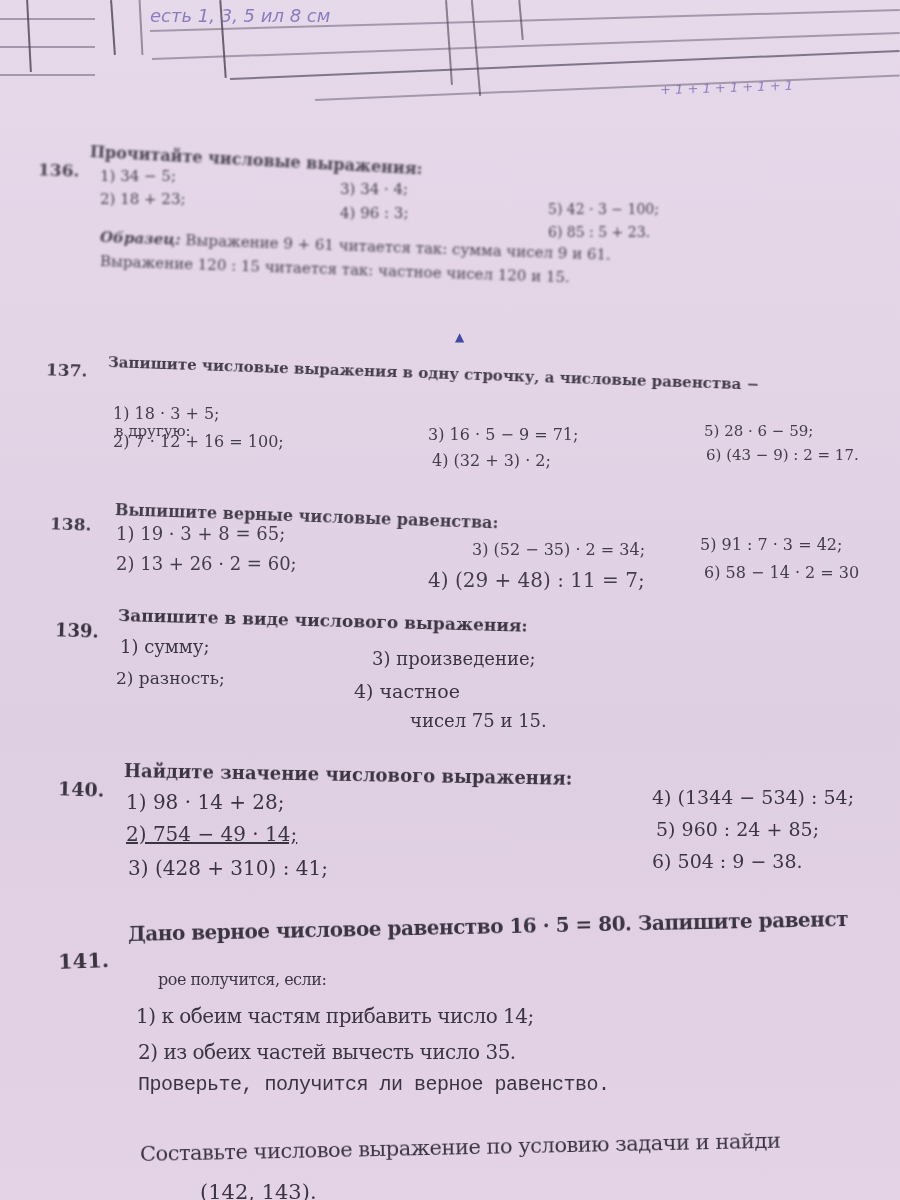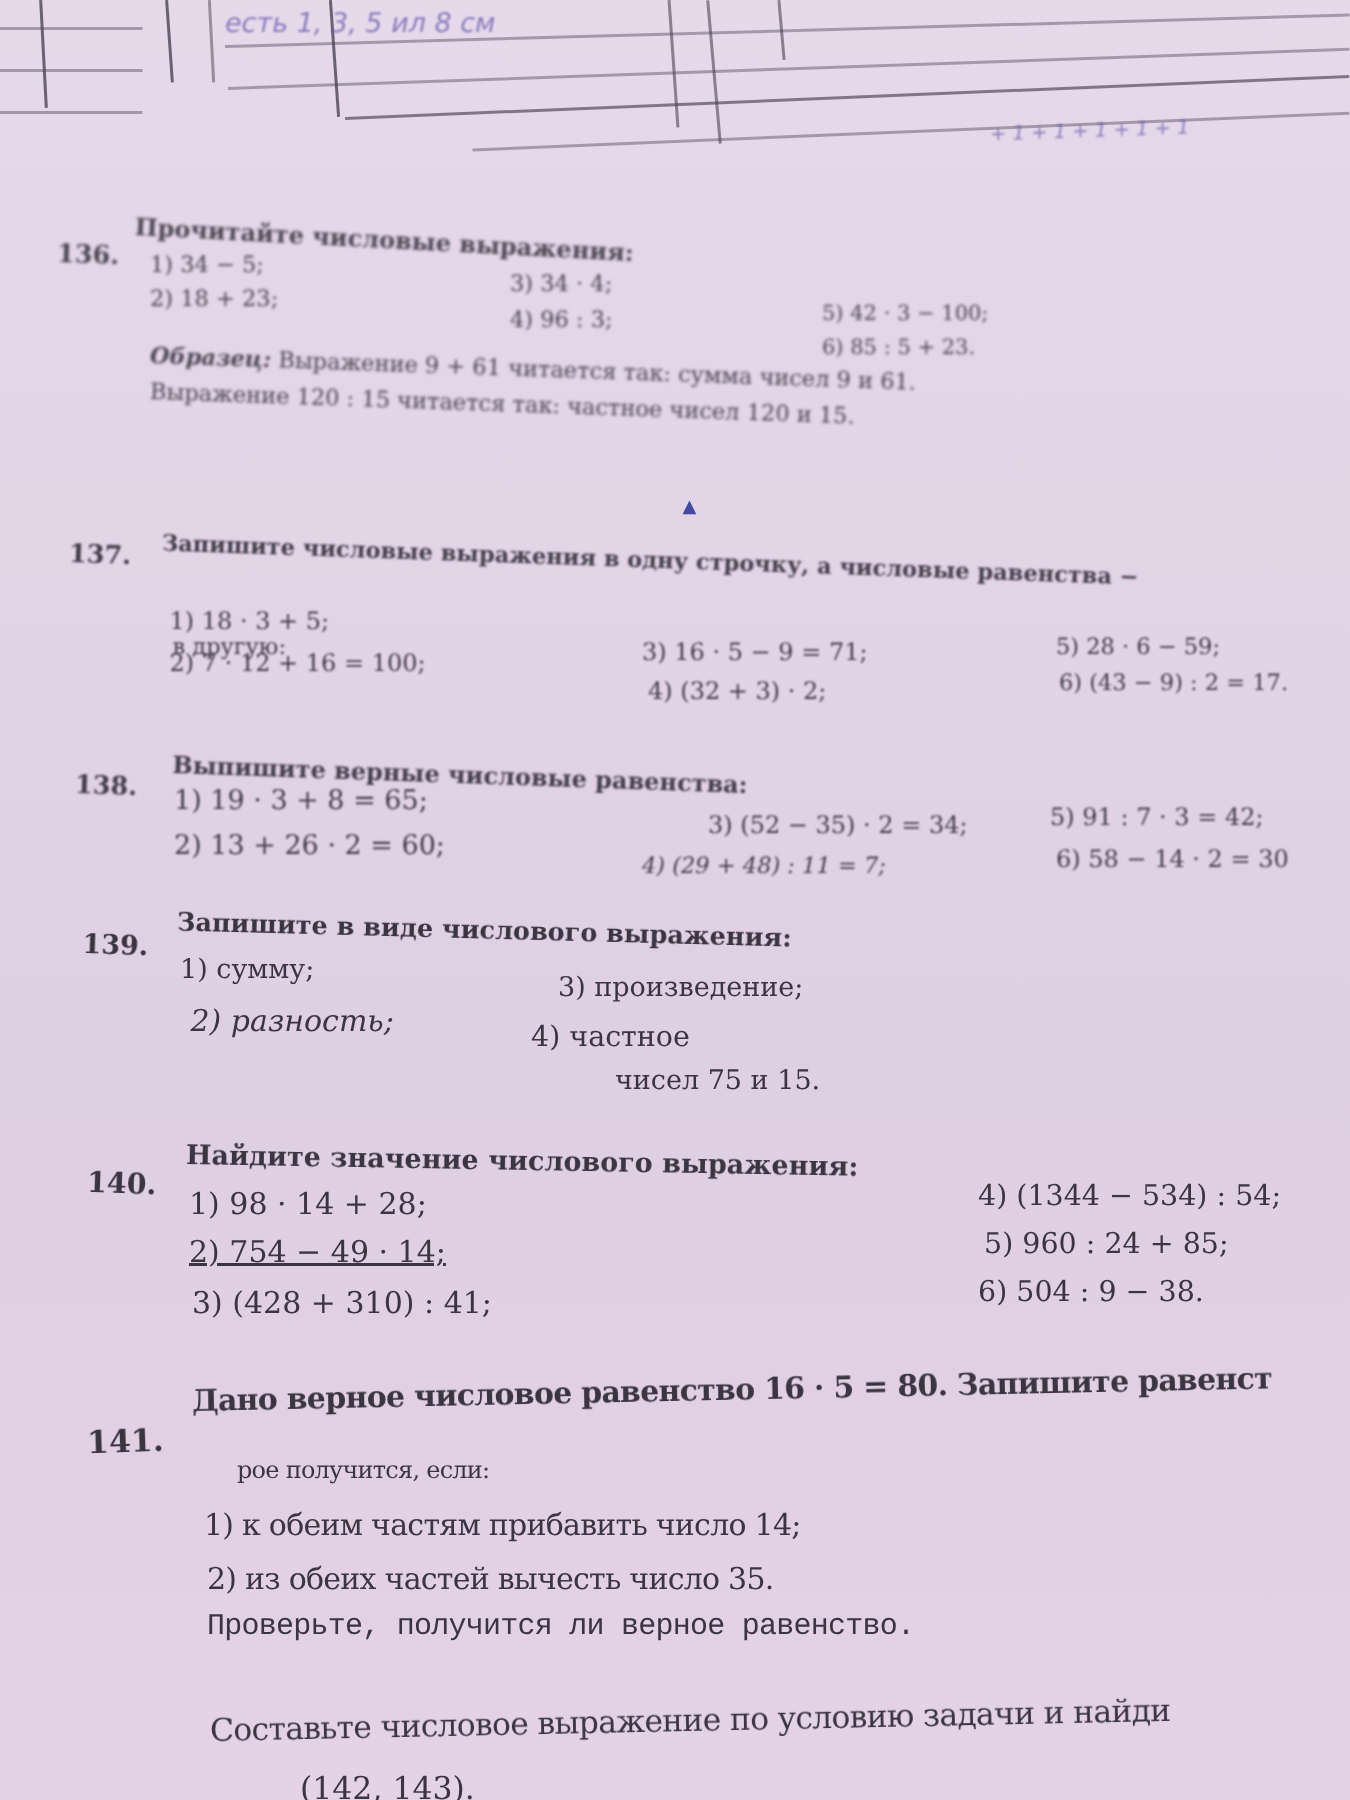--- a/index.html
+++ b/index.html
@@ -78,30 +78,30 @@
     <div class="abs blur2" style="left:704px;top:422px;font-size:15px;">5) 28 · 6 − 59;</div>
     <div class="abs blur2" style="left:706px;top:446px;font-size:15px;">6) (43 − 9) : 2 = 17.</div>
   </div>
 
   <div>
     <div class="abs blur2 num" style="left:50px;top:514px;font-size:17px;transform:rotate(2deg);">138.</div>
     <div class="abs blur2 bold" style="left:115px;top:500px;font-size:16px;transform:rotate(2deg);transform-origin:left;">Выпишите верные числовые равенства:</div>
     <div class="abs blur2" style="left:116px;top:523px;font-size:18px;">1) 19 · 3 + 8 = 65;</div>
     <div class="abs blur2" style="left:116px;top:553px;font-size:18px;">2) 13 + 26 · 2 = 60;</div>
     <div class="abs blur2" style="left:425px;top:540px;font-size:16px;margin-left:47px;">3) (52 − 35) · 2 = 34;</div>
-    <div class="abs blur2" style="left:428px;top:568px;font-size:15px;font-style:italic;">4) (29 + 48) : 11 = 7;</div>
+    <div class="abs blur2" style="left:428px;top:568px;font-size:20px;">4) (29 + 48) : 11 = 7;</div>
     <div class="abs blur2" style="left:700px;top:535px;font-size:16px;">5) 91 : 7 · 3 = 42;</div>
     <div class="abs blur2" style="left:704px;top:563px;font-size:16px;">6) 58 − 14 · 2 = 30</div>
   </div>
 
   <div>
     <div class="abs sharp num" style="left:55px;top:620px;font-size:18px;transform:rotate(2deg);">139.</div>
     <div class="abs sharp bold" style="left:118px;top:605px;font-size:17px;transform:rotate(1.5deg);transform-origin:left;">Запишите в виде числового выражения:</div>
     <div class="abs sharp" style="left:120px;top:636px;font-size:18px;">1) сумму;</div>
-    <div class="abs sharp" style="left:127px;top:668px;font-size:20px;font-style:italic;">2) разность;</div>
+    <div class="abs sharp" style="left:116px;top:668px;font-size:17px;">2) разность;</div>
     <div class="abs sharp" style="left:372px;top:648px;font-size:18px;">3) произведение;</div>
     <div class="abs sharp" style="left:354px;top:680px;font-size:19px;">4) частное</div>
     <div class="abs sharp" style="left:410px;top:710px;font-size:18px;">чисел 75 и 15.</div>
   </div>
 
   <div>
     <div class="abs sharp num" style="left:58px;top:778px;font-size:19px;transform:rotate(2deg);">140.</div>
     <div class="abs sharp bold" style="left:124px;top:760px;font-size:18px;transform:rotate(1deg);transform-origin:left;">Найдите значение числового выражения:</div>
     <div class="abs sharp" style="left:126px;top:790px;font-size:20px;">1) 98 · 14 + 28;</div>
     <div class="abs sharp" style="left:126px;top:822px;font-size:20px;text-decoration:underline;">2) 754 − 49 · 14;</div>

